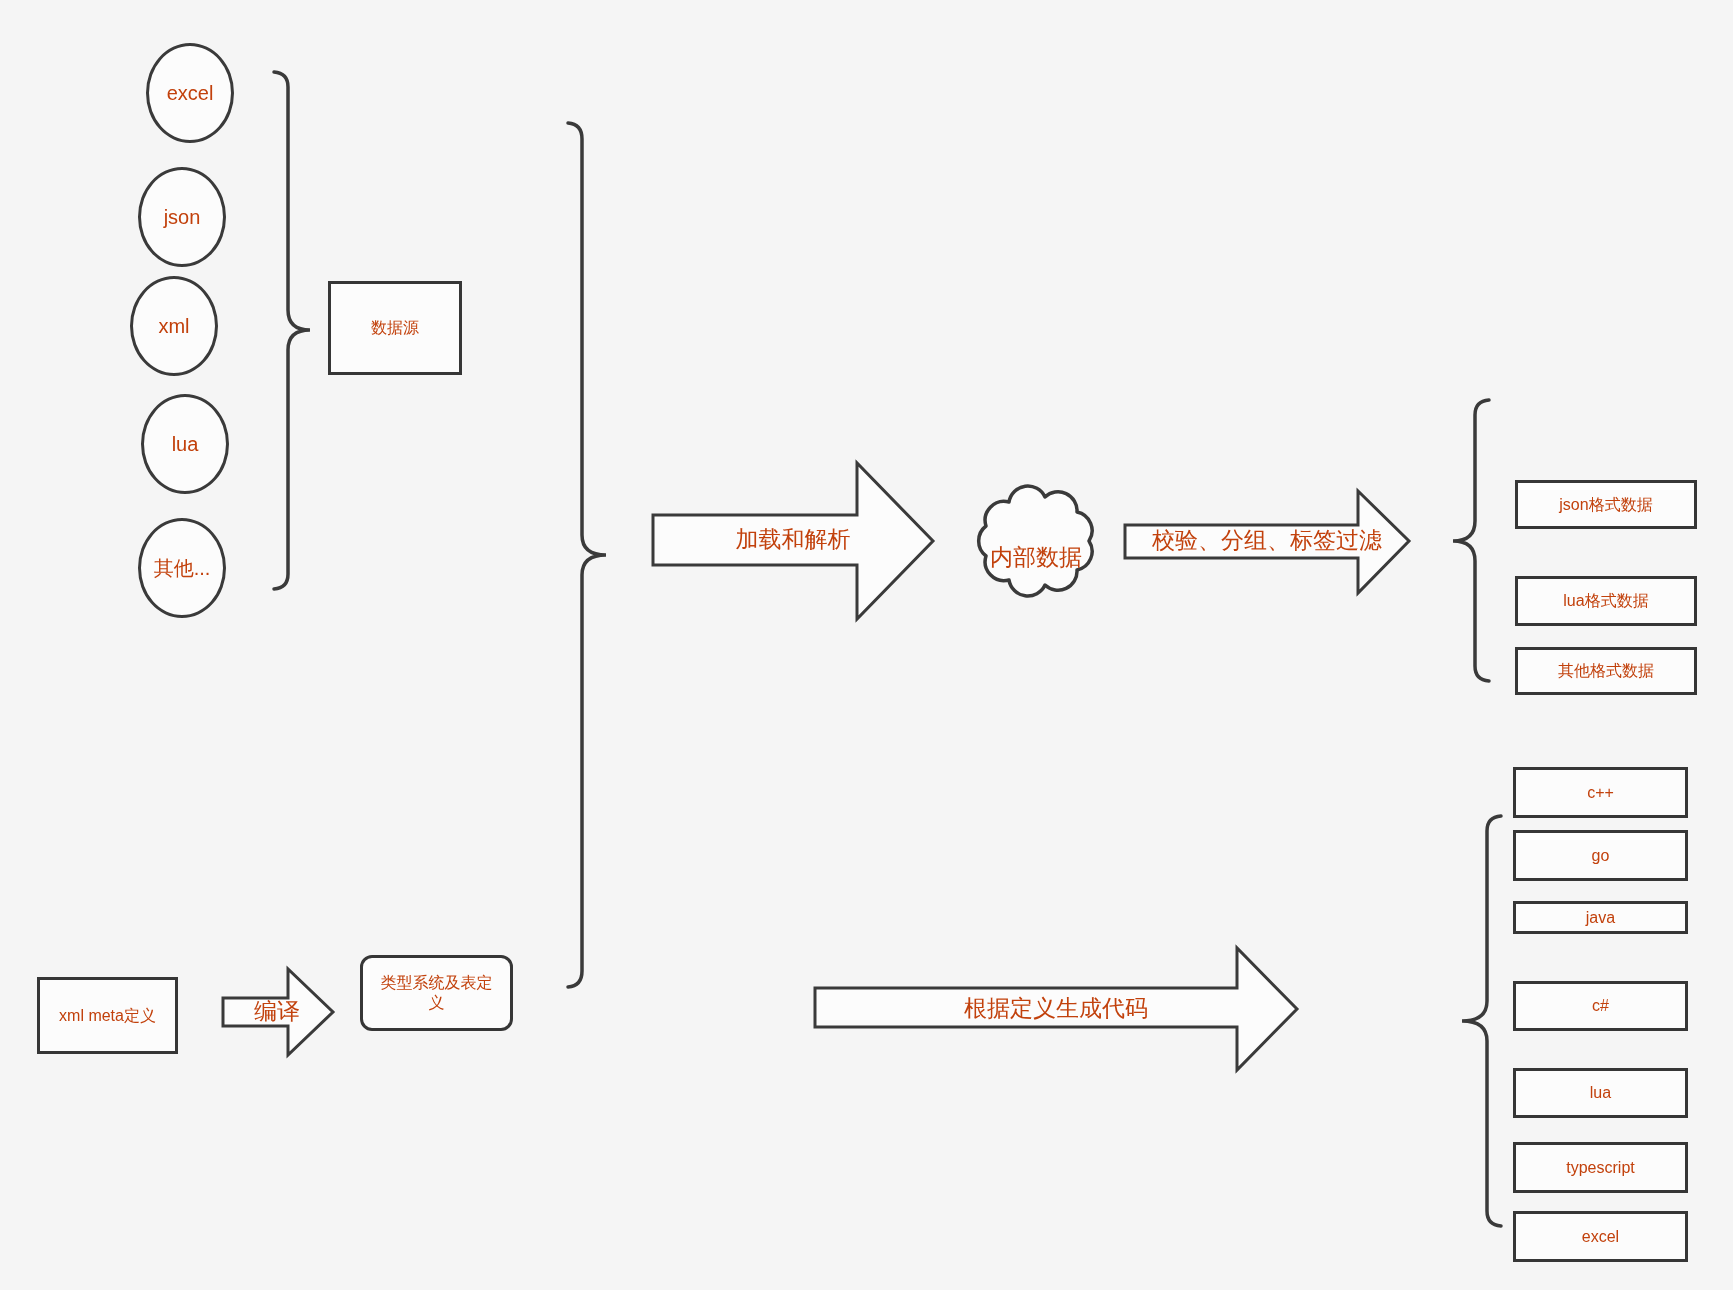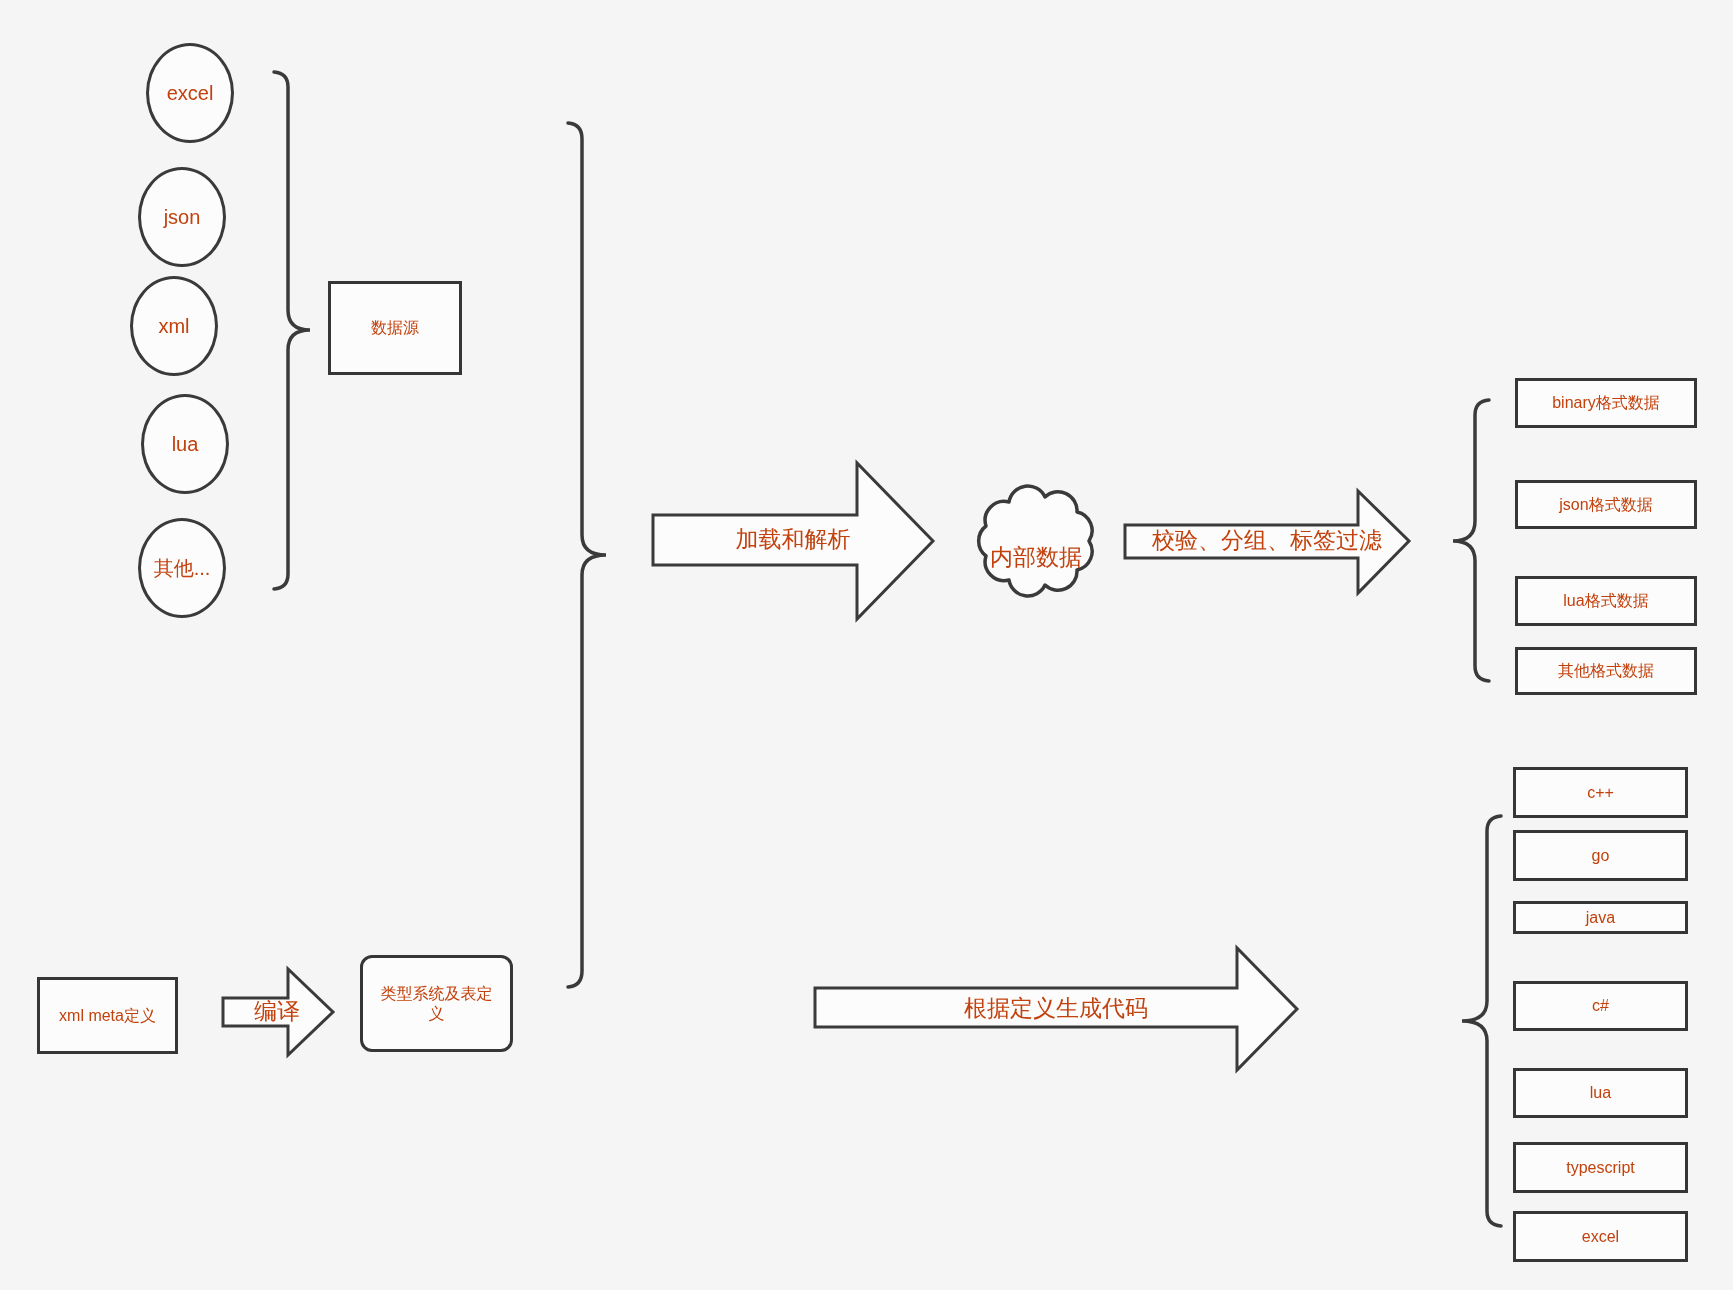--- a/index.html
+++ b/index.html
@@ -91,37 +91,34 @@
   <div class="box" style="left:328px; top:273px; width:134px; height:94px;">
     <span>数据源</span>
   </div>
 
   <div class="lbl" style="left:793px;  top:531px;">加载和解析</div>
   <div class="lbl" style="left:1036px; top:549px;">内部数据</div>
   <div class="lbl" style="left:1267px; top:532px;">校验、分组、标签过滤</div>
   <div class="lbl" style="left:277px;  top:1003px;">编译</div>
   <div class="lbl" style="left:1056px; top:1000px;">根据定义生成代码</div>
 
-  <div class="box" style="left:1515px; top:370px; width:182px; height:50px;">
-    <span>binary格式数据</span>
-  </div>
   <div class="box" style="left:1515px; top:472px; width:182px; height:49px;">
     <span>json格式数据</span>
   </div>
   <div class="box" style="left:1515px; top:568px; width:182px; height:50px;">
     <span>lua格式数据</span>
   </div>
   <div class="box" style="left:1515px; top:639px; width:182px; height:48px;">
     <span>其他格式数据</span>
   </div>
 
   <div class="box" style="left:37px; top:969px; width:141px; height:77px; padding:0 14px;">
     <span>xml meta定义</span>
   </div>
-  <div class="box rounded" style="left:360px; top:947px; width:153px; height:97px; padding:0 10px;">
+  <div class="box rounded" style="left:360px; top:947px; width:153px; height:76px; padding:0 10px;">
     <span>类型系统及表定义</span>
   </div>
 
   <div class="box" style="left:1513px; top:759px; width:175px; height:51px;">
     <span>c++</span>
   </div>
   <div class="box" style="left:1513px; top:822px; width:175px; height:51px;">
     <span>go</span>
   </div>
   <div class="box" style="left:1513px; top:893px; width:175px; height:33px;">

